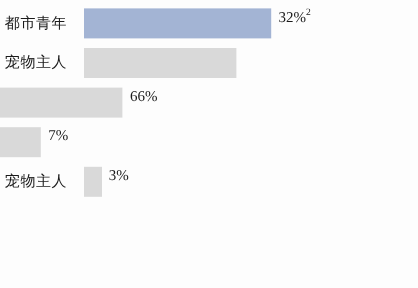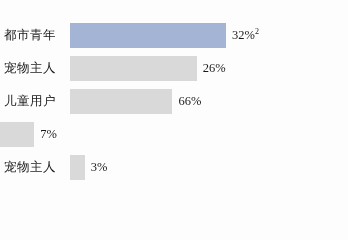--- a/index.html
+++ b/index.html
@@ -11,21 +11,21 @@
     height: 210px;
     background: #fdfdfd;
     font-family: "Liberation Serif", "DejaVu Serif", serif;
     overflow: hidden;
   }
   #chart {
     position: relative;
     width: 278px;
     height: 210px;
     box-sizing: border-box;
-    padding-top: 19px;
+    padding-top: 3px;
   }
   .row {
     position: relative;
     height: 33px;
     display: flex;
     align-items: center;
   }
   .cat-label {
     width: 70px;
     flex: 0 0 70px;
@@ -36,21 +36,21 @@
     color: #1a1a1a;
     letter-spacing: 0.5px;
     white-space: nowrap;
     font-family: "Liberation Serif", "DejaVu Serif", serif;
   }
   .bar-area {
     position: relative;
     flex: 1 1 auto;
     height: 25px;
     display: flex;
-    align-items: center;
+    align-items: flex-start;
   }
   .bar {
     height: 25px;
     background: #d9d9d9;
     flex: 0 0 auto;
   }
   .bar.accent {
     background: #a3b4d4;
   }
   .value-label {
@@ -74,25 +74,23 @@
       <div class="cat-label">都市青年</div>
       <div class="bar-area">
         <div class="bar accent" style="width: 156px; background: rgb(163, 180, 212);"></div>
         <div class="value-label"><span>32%</span><sup>2</sup></div>
       </div>
     </div>
     <div class="row">
       <div class="cat-label">宠物主人</div>
       <div class="bar-area">
         <div class="bar" style="width: 126.75px; background: rgb(217, 217, 217);"></div>
-        <div class="value-label"><span>26%</span></div>
       </div>
     </div>
     <div class="row">
-      <div class="cat-label">儿童用户</div>
       <div class="bar-area">
         <div class="bar" style="width: 102.375px; background: rgb(217, 217, 217);"></div>
         <div class="value-label"><span>66%</span></div>
       </div>
     </div>
     <div class="row">
       <div class="bar-area">
         <div class="bar" style="width: 34.125px; background: rgb(217, 217, 217);"></div>
         <div class="value-label"><span>7%</span></div>
       </div>

